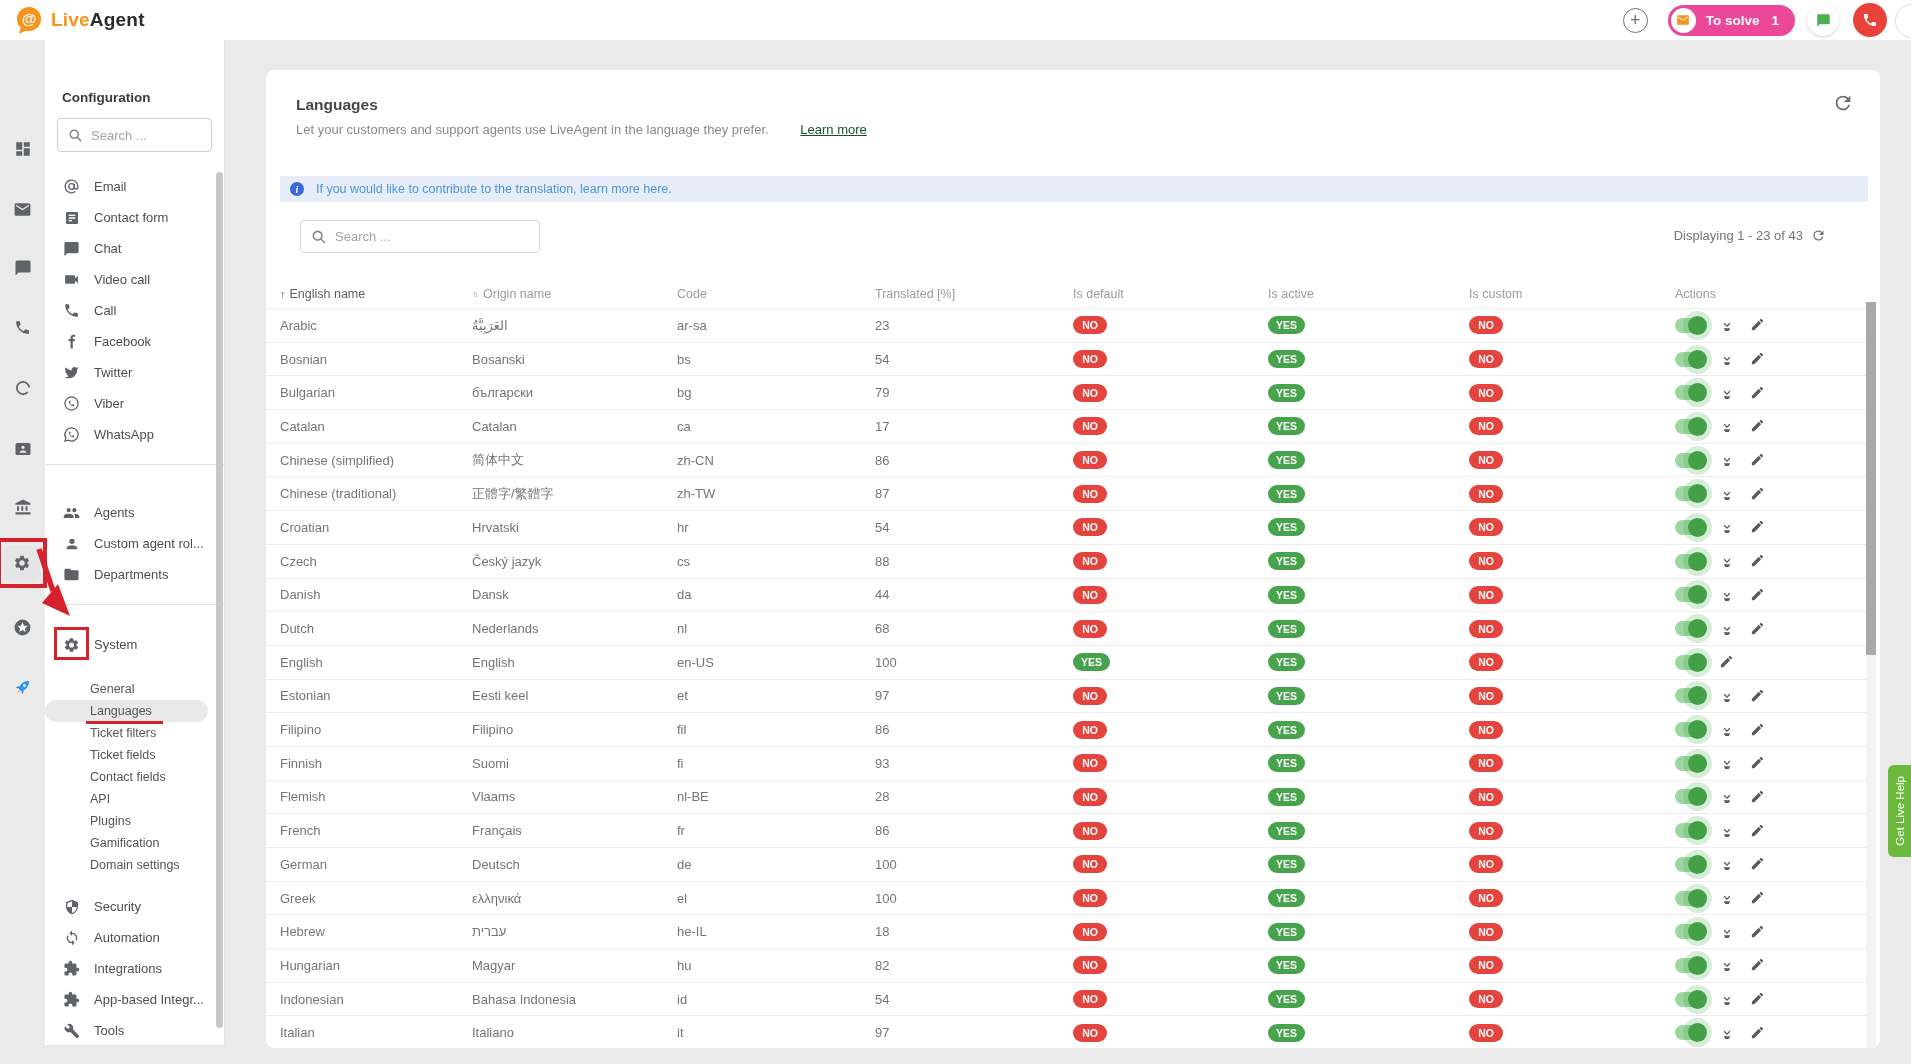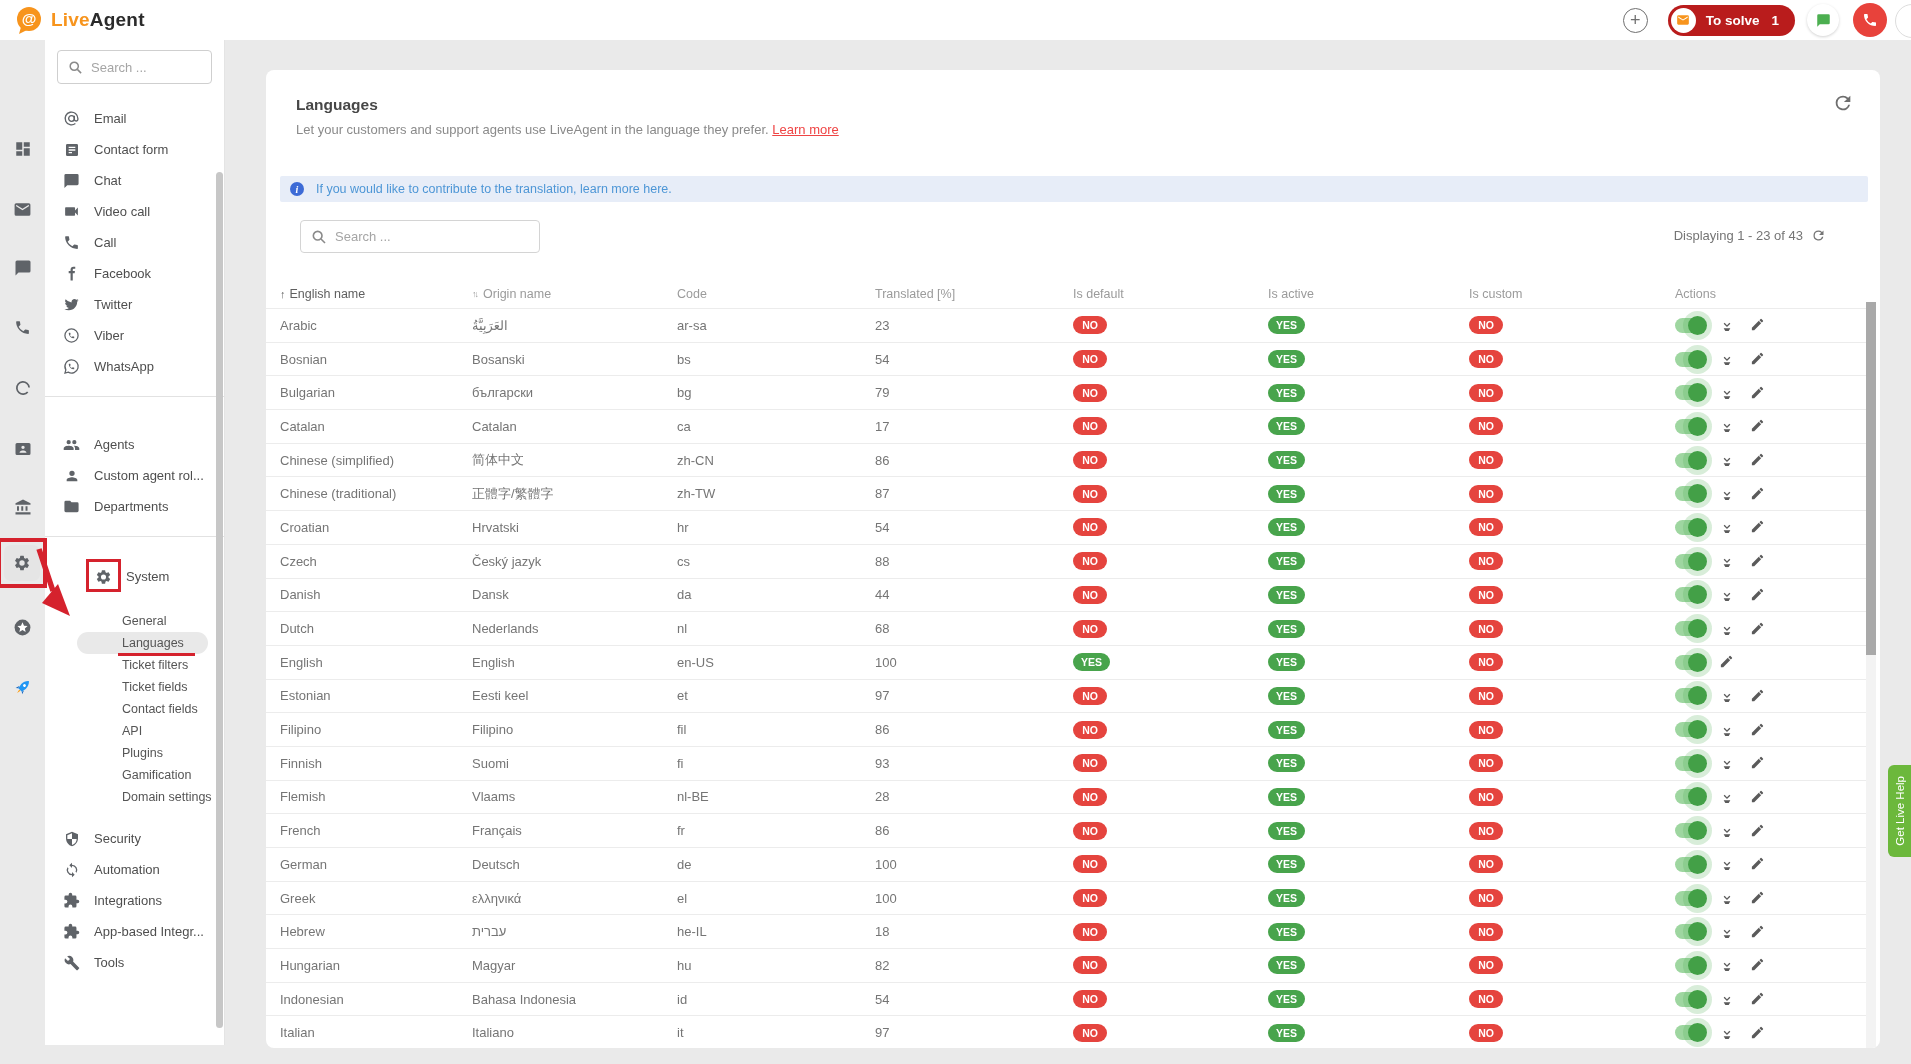--- a/index.html
+++ b/index.html
@@ -8,21 +8,21 @@
   svg { display:block; }
 
   
   .topbar { position:absolute; left:0; top:0; width:1911px; height:40px; background:#fff; z-index:20; }
   .logo { position:absolute; left:14px; top:5px; display:flex; align-items:center; gap:7px; }
   .logo-text { font-size:19px; font-weight:bold; letter-spacing:.2px; }
   .logo-text .live { color:#f7941d; } .logo-text .agent { color:#2b2b2b; }
   .top-right { position:absolute; right:0; top:0; height:40px; display:flex; align-items:center; }
   .plus-btn { width:25px; height:25px; border-radius:50%; border:1.6px solid #707070; color:#707070;
               display:flex; align-items:center; justify-content:center; font-size:18px; line-height:1; margin-right:20px; background:#fff; }
-  .tosolve { height:31px; background:#b91c1c; border-radius:16px; display:flex; align-items:center; padding:3px 16px 3px 3px; margin-right:12px; }
+  .tosolve { height:31px; background:#ec4899; border-radius:16px; display:flex; align-items:center; padding:3px 16px 3px 3px; margin-right:12px; }
   .tosolve .env { width:25px; height:25px; background:#fff; border-radius:50%; display:flex; align-items:center; justify-content:center; margin-right:10px; }
   .tosolve .lbl { color:#fff; font-weight:bold; font-size:13.5px; margin-right:12px; }
   .tosolve .cnt { color:#fff; font-weight:bold; font-size:13.5px; }
   .circle-btn { border-radius:50%; display:flex; align-items:center; justify-content:center; }
   .chat-btn { width:32px; height:32px; background:#fff; box-shadow:0 1px 3px rgba(0,0,0,.18); margin-right:14px; }
   .phone-btn { width:34px; height:34px; background:#e8423b; margin-right:24px; }
   .partial-avatar { position:absolute; right:-18px; top:4px; width:34px; height:34px; border-radius:50%; background:#fff; border:1px solid #ddd; }
 
   
   .rail { position:absolute; left:0; top:40px; width:45px; bottom:0; z-index:10; }
@@ -34,36 +34,36 @@
   .config { position:absolute; left:45px; top:40px; width:180px; height:1005px; background:#fff; border-right:1px solid #e4e4e4; z-index:5; }
   .cfg-title { padding:50px 0 0 17px; font-size:13.5px; font-weight:bold; color:#3c3c3c; height:68px; }
   .cfg-search { margin:10px 12px 0 12px; height:34px; border:1px solid #cfcfcf; border-radius:4px; display:flex; align-items:center; padding:0 10px; color:#9a9a9a; background:#fff; }
   .cfg-search input { border:none; outline:none; width:100%; font-size:13px; margin-left:8px; color:#666; font-family:"Liberation Sans",sans-serif; }
   .cfg-search input::placeholder { color:#a5a5a5; }
   .cfg-nav { margin-top:19px; }
   .cfg-item { height:31px; display:flex; align-items:center; padding-left:18px; font-size:13px; color:#4e4e4e; cursor:pointer; }
   .cfg-item .ico { width:17px; height:17px; margin-right:14px; color:#5f6368; display:flex; align-items:center; justify-content:center; flex:0 0 17px; font-size:15px; }
   .cfg-div { height:1px; background:#e2e2e2; margin:14px 0 0 0; }
   .people-list { margin-top:32px; }
-  .system-block { margin-top:24px;padding-left:32px; }
+  .system-block { margin-top:24px; }
   .sys-gear-wrap { position:relative; width:17px; height:17px; margin-right:14px; flex:0 0 17px; color:#5f6368; }
   .anno-ring2 { position:absolute; left:-9px; top:-9px; width:35px; height:33px; border:3.5px solid #d5222d; z-index:30; }
   .sub-list { margin-top:18px; }
   .sub-item { position:relative; height:22px; line-height:22px; padding-left:45px; font-size:12.5px; color:#555; cursor:pointer; }
   .sub-item.active { background:#e9e9e9; border-radius:11px; margin-right:16px; }
   .sub-item.active .redline { position:absolute; left:41px; bottom:-2px; width:77px; height:3px; background:#d5222d; }
   .bottom-list { margin-top:15px; }
   .cfg-scroll { position:absolute; right:1px; top:132px; width:7px; height:856px; background:#c7c7c7; border-radius:4px; }
 
   
   .card { position:absolute; left:266px; top:70px; width:1614px; height:978px; background:#fff; border-radius:8px; z-index:4; overflow:hidden; }
   .card-head { position:relative; padding:26px 30px 0 30px; }
   .card-title { font-size:15.5px; font-weight:bold; color:#474747; }
   .card-sub { font-size:13px; color:#8a8a8a; margin-top:8px; }
-  .card-sub a { color:#ef4444; text-decoration:underline; }
+  .card-sub a { color:#14532d; text-decoration:underline;margin-left:28px; }
   .head-refresh { position:absolute; right:26px; top:22px; width:22px; height:22px; color:#6e6e6e; cursor:pointer; }
   .banner { position:absolute; left:14px; right:12px; top:106px; height:26px; background:#e7edf8; border-radius:2px;
             display:flex; align-items:center; padding-left:10px; font-size:12.5px; color:#3c4d76; }
   .banner .info-ico { width:14px; height:14px; border-radius:50%; background:#3d6bd6; color:#fff; font-size:10px; font-weight:bold;
             display:flex; align-items:center; justify-content:center; margin-right:8px; font-family:"Liberation Serif",serif; font-style:italic; }
   .banner .blink { color:#4d96d6; margin-left:4px; cursor:pointer; }
   .toolbar { position:absolute; left:34px; right:30px; top:150px; height:33px; }
   .tbl-search { position:absolute; left:0; top:0; width:240px; height:33px; border:1px solid #d4d4d4; border-radius:4px;
             display:flex; align-items:center; padding:0 10px; color:#9a9a9a; }
   .tbl-search input { border:none; outline:none; width:100%; font-size:13px; margin-left:8px; color:#666; font-family:"Liberation Sans",sans-serif; }
@@ -219,20 +219,21 @@
             <circle cx="12" cy="9.5" r="1.7" fill="#fff"></circle>
             <path d="M9 17l-2.5 2L8 14.5zM15 17l2.5 2L16 14.5z" fill="#1565c0"></path>
             <path d="M11 17.5h2L12 22z" fill="#ff9800"></path>
           </g>
         </svg>
       </span>
     </div>
   </div>
 
 <div class="config">
+  <div class="cfg-title">Configuration</div>
   <div class="cfg-search">
     <span>
       <svg width="15" height="15" viewBox="0 0 24 24" fill="none" stroke="#8a8a8a" stroke-width="2.4">
           <circle cx="10" cy="10" r="6.5"></circle>
           <line x1="15" y1="15" x2="21" y2="21"></line>
         </svg>
     </span>
     <input type="text" placeholder="Search ..." style="">
   </div>
   <div class="cfg-nav" id="cfg-channels">

